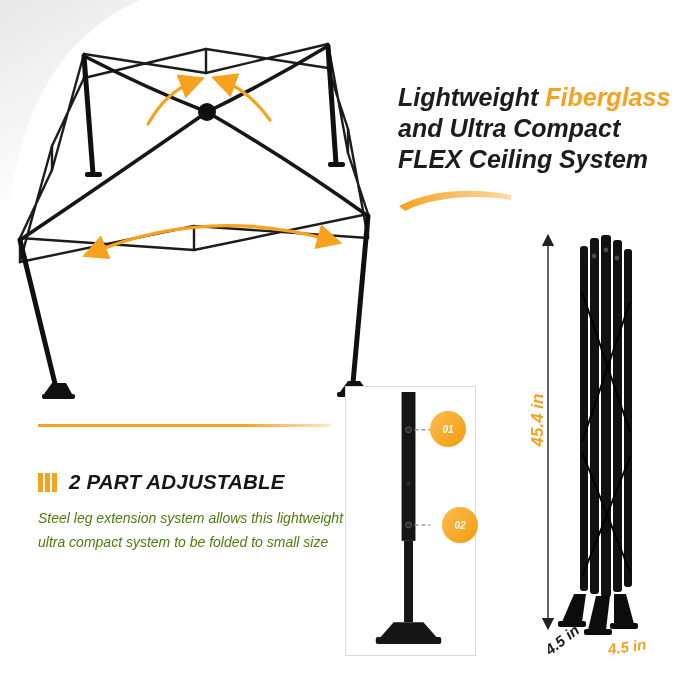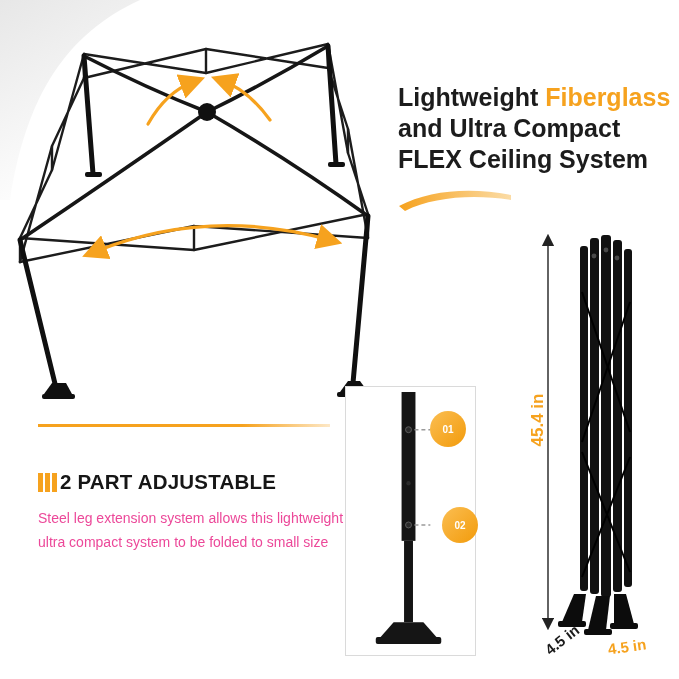--- a/index.html
+++ b/index.html
@@ -1,40 +1,40 @@
 <!DOCTYPE html>
 <html><head>
 <meta charset="utf-8">
 <style>
   html,body{margin:0;padding:0;}
   body{width:679px;height:679px;background:#ffffff;overflow:hidden;position:relative;
        font-family:"Liberation Sans", sans-serif;color:#1a1a1a;}
-  .canvas{position:absolute;inset:0;width:679px;height:679px;background:#fff;}
+  .canvas{position:absolute;inset:0;width:679px;height:679px;background:#fff;font-style:italic;}
 
   
   .bg-swoosh{position:absolute;left:0;top:0;}
 
   
   .frame-art{position:absolute;left:0;top:8px;}
 
   
   .headline{position:absolute;left:398px;top:82px;width:276px;
             font-size:25px;font-weight:700;line-height:31px;color:#1c1c1c;}
   .headline .orange{color:#F6A21E;margin-left:7px;}
   .hl-swoosh{position:absolute;left:399px;top:186px;}
 
   
   .divider{position:absolute;left:38px;top:424px;width:292px;height:3px;
            background:linear-gradient(90deg,#F6A21E 0%,#F6A21E 70%,rgba(246,162,30,.25) 100%);}
   .feature{position:absolute;left:38px;top:470px;width:310px;}
-  .feature-title-row{display:flex;align-items:center;gap:3px;}
+  .feature-title-row{display:flex;align-items:center;gap:12px;}
   .bars-icon{display:inline-flex;gap:2px;}
   .bars-icon i{display:block;width:5px;height:19px;background:#F6A21E;}
   .feature-title{font-size:20.5px;font-weight:700;color:#161616;letter-spacing:.2px;}
-  .feature-desc{margin:3px 0;font-size:14px;line-height:21px;color:#ec4899;}
+  .feature-desc{margin:3px 0;font-size:14px;line-height:21px;color:#4d7c0f;}
   .feature-desc:first-of-type{margin-top:14px;}
 
   
   .leg-card{position:absolute;left:345px;top:386px;width:131px;height:270px;
             background:#fff;border:1px solid #dadada;box-sizing:border-box;}
   .callout{position:absolute;width:36px;height:36px;border-radius:50%;
            background:linear-gradient(135deg,#FBBE52,#F29B0B);
            display:flex;align-items:center;justify-content:center;
            color:#fff;font-weight:700;font-size:10px;}
   .c1{left:84px;top:24px;}

